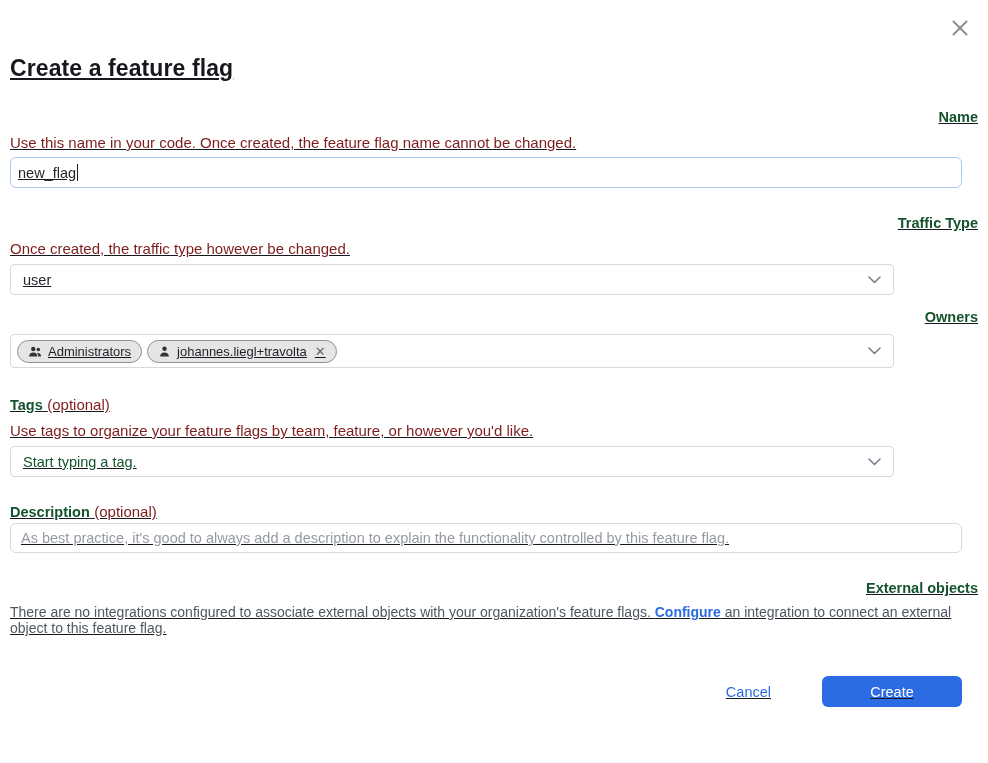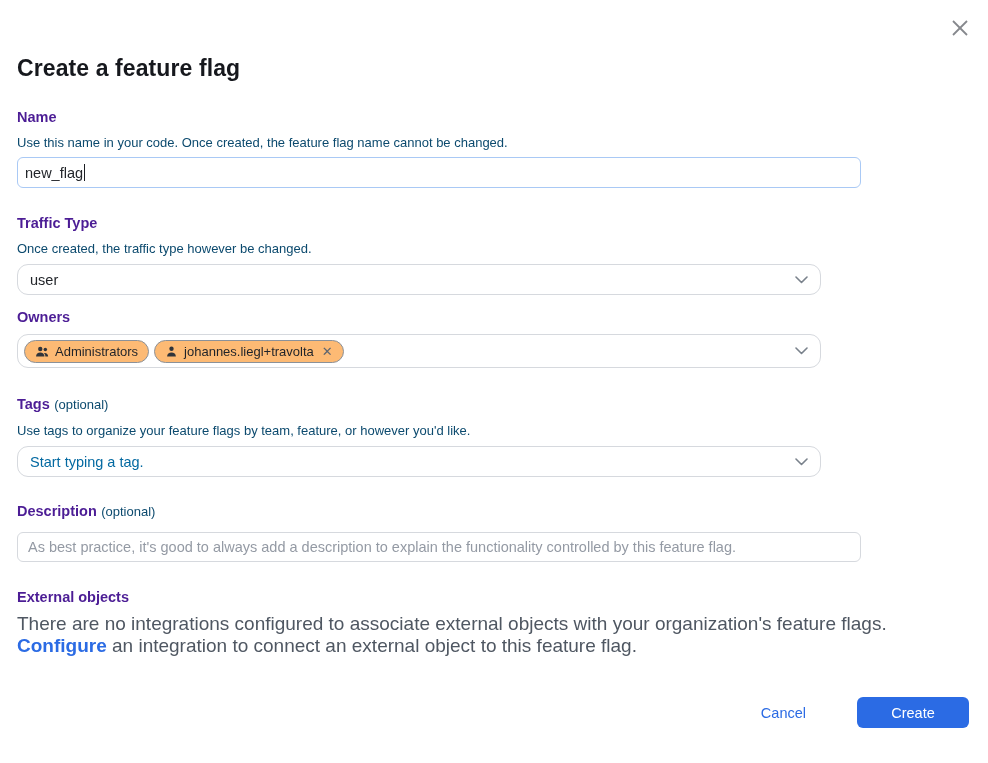--- a/index.html
+++ b/index.html
@@ -4,119 +4,119 @@
 <style>
   * { box-sizing: border-box; margin: 0; padding: 0; }
   html, body { width: 988px; height: 763px; }
   body {
     background: #ffffff;
     font-family: "Liberation Sans", "DejaVu Sans", sans-serif;
     color: #17191e;
     position: relative;
     overflow: hidden;
   }
-  .modal-content { padding: 0 17px; }
+  .modal-content { padding: 0 10px; text-decoration: underline; }
 
   .close-btn {
     position: absolute; top: 16px; right: 16px;
     width: 24px; height: 24px;
     background: transparent; border: none; cursor: pointer;
     display: flex; align-items: center; justify-content: center;
   }
   .close-btn svg { display: block; }
 
   .modal-title {
     margin-top: 55px;
     font-size: 23px; line-height: 26px; font-weight: bold;
     color: #16181d; letter-spacing: 0.1px;
   }
 
   .field-label {
-    font-size: 14.5px; line-height: 18px; font-weight: bold; color: #4c1d95;
+    font-size: 14.5px; line-height: 18px; font-weight: bold; color: #14532d; text-align: right;
   }
   .optional-tag { font-weight: normal; color: #6f7680; }
   .field-helper {
-    margin-top: 7px; font-size: 13px; line-height: 19px; color: #0c4a6e;
+    margin-top: 7px; font-size: 15px; line-height: 19px; color: #7f1d1d;
   }
 
   .mt-name-label { margin-top: 27px; }
   .mt-section { margin-top: 26px; }
   .mt-owners { margin-top: 13px; }
   .mt-tags { margin-top: 27px; }
   .mt-desc { margin-top: 25px; }
   .mt-ext { margin-top: 26px; }
 
   .input-box {
     margin-top: 5px;
-    width: 844px; height: 31px;
+    width: 952px; height: 31px;
     border: 1px solid #d6d9de; border-radius: 6px;
     background: #ffffff;
     display: flex; align-items: center;
     padding: 0 10px;
     font-size: 14.5px; color: #23262b;
   }
   .input-box.focused { border-color: #a9c9f5; padding: 0 7px; }
   .caret {
     display: inline-block; width: 1px; height: 17px;
     background: #1b1e23; margin-left: 1px;
   }
 
   .select-box {
     margin-top: 6px;
-    width: 804px; height: 31px;
-    border: 1px solid #d6d9de; border-radius: 11px;
+    width: 884px; height: 31px;
+    border: 1px solid #d6d9de; border-radius: 4px;
     background: #ffffff;
     display: flex; align-items: center;
     padding: 0 12px;
     font-size: 14.5px; color: #23262b;
     cursor: pointer;
   }
   .select-box .grow { flex: 1 1 auto; }
   .chevron { flex: 0 0 auto; display: flex; align-items: center; }
 
   .owners-box { margin-top: 8px; height: 34px; padding: 0 12px 0 6px; }
   .chips { display: flex; align-items: center; gap: 5px; flex: 1 1 auto; }
   .chip {
     display: inline-flex; align-items: center; gap: 6px;
     height: 23px; padding: 0 10px;
     border: 1px solid #8b9199; border-radius: 999px;
-    background: #fdba74;
+    background: #e5e5e5;
     font-size: 13px; color: #1f2329;
     cursor: default; white-space: nowrap; text-align: right;
   }
   .chip .chip-icon { display: flex; align-items: center; }
   .chip .chip-remove {
     font-size: 13px; color: #5f6670; margin-left: 2px;
     cursor: pointer; line-height: 1;
   }
 
-  .placeholder-text { color: #0369a1; }
-  .desc-box { margin-top: 11px; height: 30px; }
+  .placeholder-text { color: #14532d; }
+  .desc-box { margin-top: 2px; height: 30px; }
   .desc-box .placeholder-text { color: #949aa4; }
 
   .ext-text {
-    margin-top: 7px; font-size: 19px; line-height: 22px; color: #4f5762;
+    margin-top: 7px; font-size: 14px; line-height: 16px; color: #4f5762;
     max-width: 952px;
   }
   .ext-text a {
     color: #2b6be4; font-weight: bold; text-decoration: none; cursor: pointer;
   }
 
   .modal-footer {
     margin-top: 40px;
     width: 952px;
     display: flex; align-items: center; justify-content: flex-end; gap: 51px;
   }
   .cancel-link {
     background: none; border: none; cursor: pointer;
     font-size: 14.5px; color: #2b6be4;
     font-family: "Liberation Sans", "DejaVu Sans", sans-serif;
   }
   .create-btn {
-    width: 112px; height: 31px;
+    width: 140px; height: 31px;
     background: #2b6be4; color: #ffffff;
     border: none; border-radius: 6px; cursor: pointer;
     font-size: 14.5px;
     font-family: "Liberation Sans", "DejaVu Sans", sans-serif;
   }
 </style>
 </head>
 <body>
 
 <button class="close-btn" aria-label="Close">

